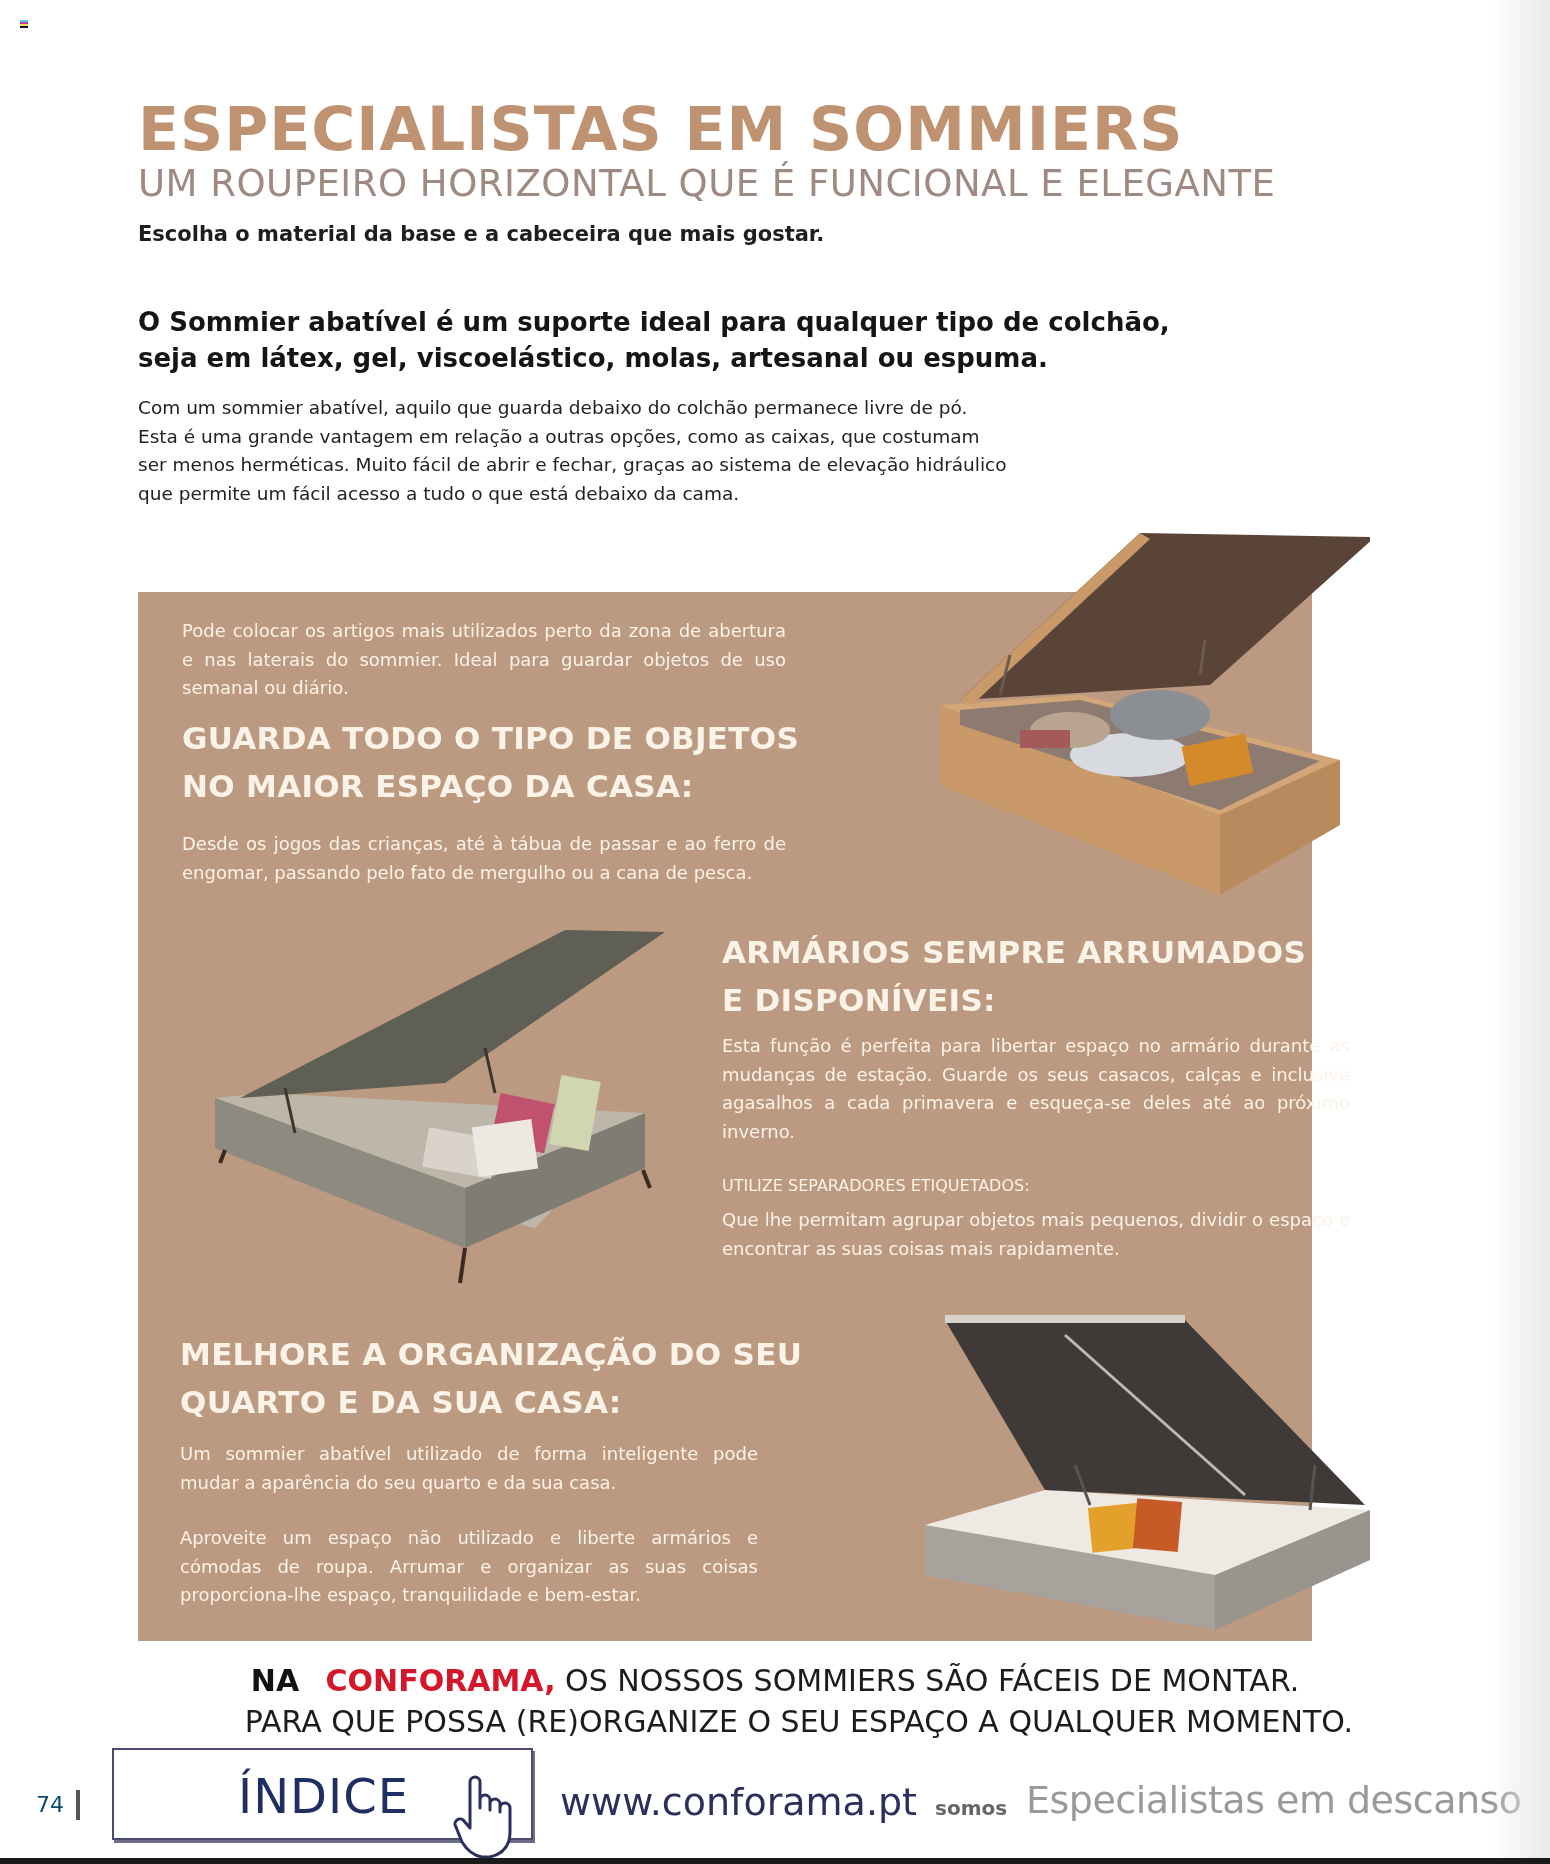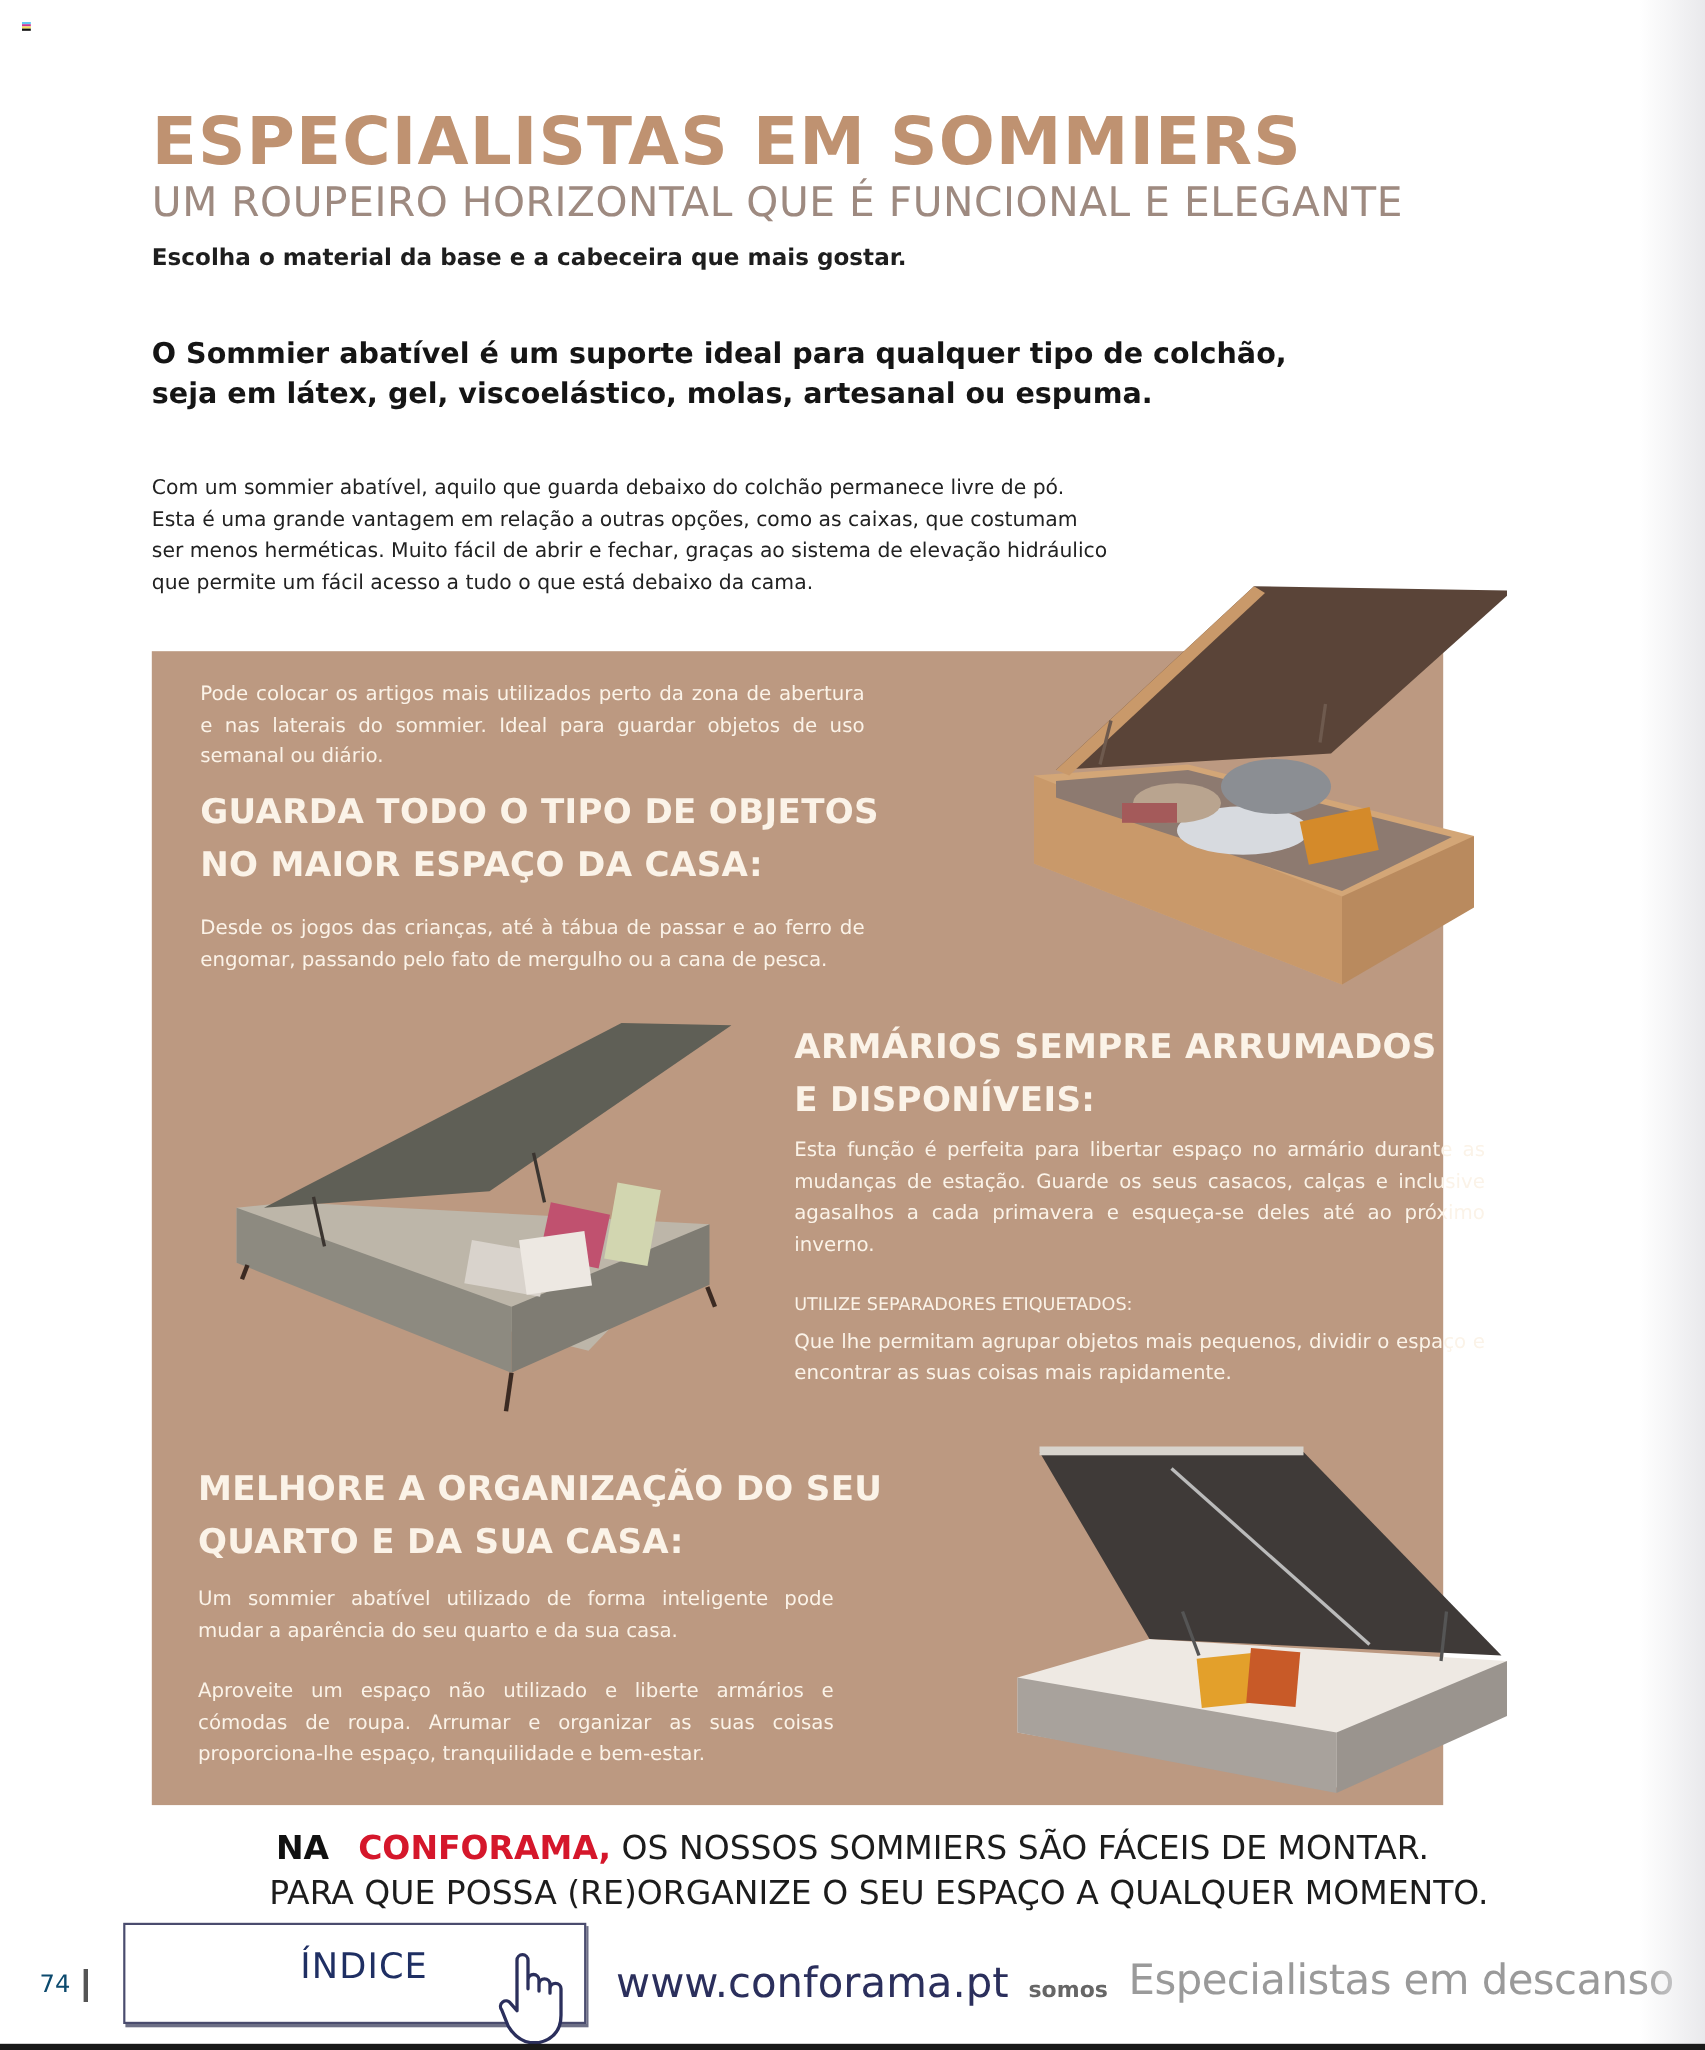--- a/index.html
+++ b/index.html
@@ -30,21 +30,21 @@
     position: absolute; left: 138px; top: 222px;
     font-family: "DejaVu Sans", sans-serif; font-weight: bold; font-size: 21px; color: #1e1e1e;
   }
   .lead {
     position: absolute; left: 138px; top: 304px; width: 1100px;
     font-family: "DejaVu Sans", sans-serif; font-weight: bold; font-size: 26px;
     line-height: 36px; color: #151515;
   }
   .intro {
     position: absolute; left: 138px; top: 394px; width: 980px;
-    font-family: "DejaVu Sans", sans-serif; font-size: 18.5px; line-height: 28.5px; color: #222; margin-top: 36px;
+    font-family: "DejaVu Sans", sans-serif; font-size: 18.5px; line-height: 28.5px; color: #222;
   }
 
   .panel {
     position: absolute; left: 138px; top: 592px; width: 1174px; height: 1049px;
     background: #bc9981;
   }
   .ptext { position: absolute; color: #fbf3e8; font-family: "DejaVu Sans", sans-serif; }
   .pbody { font-size: 18px; line-height: 28.5px; text-align: justify; }
   .phead { font-weight: bold; font-size: 31px; line-height: 48px; letter-spacing: 0.3px; }
   .psub { font-weight: normal; font-size: 16px; line-height: 28px; }
@@ -63,21 +63,21 @@
     font-family: "DejaVu Sans", sans-serif;
   }
   .page-sep { position: absolute; left: 76px; top: 1790px; width: 4px; height: 30px; background: #555; }
   .index-btn {
     position: absolute; left: 112px; top: 1748px; width: 421px; height: 92px;
     border: 2px solid #4a4c6e; box-shadow: 2px 3px 0 #6d6f86; background: #fff; box-sizing: border-box;
     cursor: pointer;
   }
   .index-btn .lbl {
     position: absolute; left: 124px; top: 18px; font-family: "DejaVu Sans", sans-serif;
-    font-size: 32px; color: #1f2f63; letter-spacing: 1px; margin-left: 35px;
+    font-size: 48px; color: #1f2f63; letter-spacing: 1px;
   }
   .index-btn .hand { position: absolute; left: 334px; top: 22px; }
   .footer-url {
     position: absolute; left: 560px; top: 1780px; font-family: "DejaVu Sans", sans-serif;
     font-size: 38px; color: #2b2f5c; white-space: nowrap;
   }
   .footer-somos {
     position: absolute; left: 935px; top: 1796px; font-family: "DejaVu Sans", sans-serif;
     font-weight: bold; font-size: 20px; color: #666;
   }

